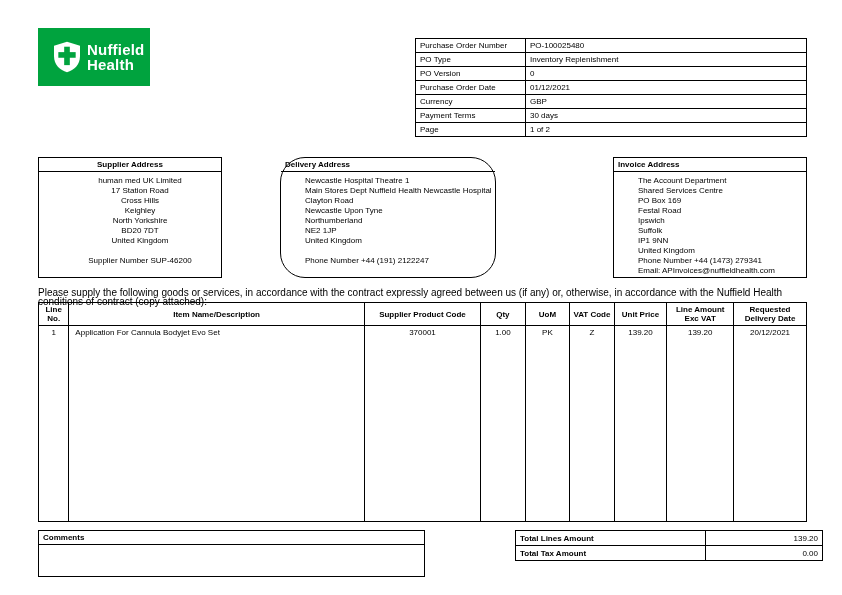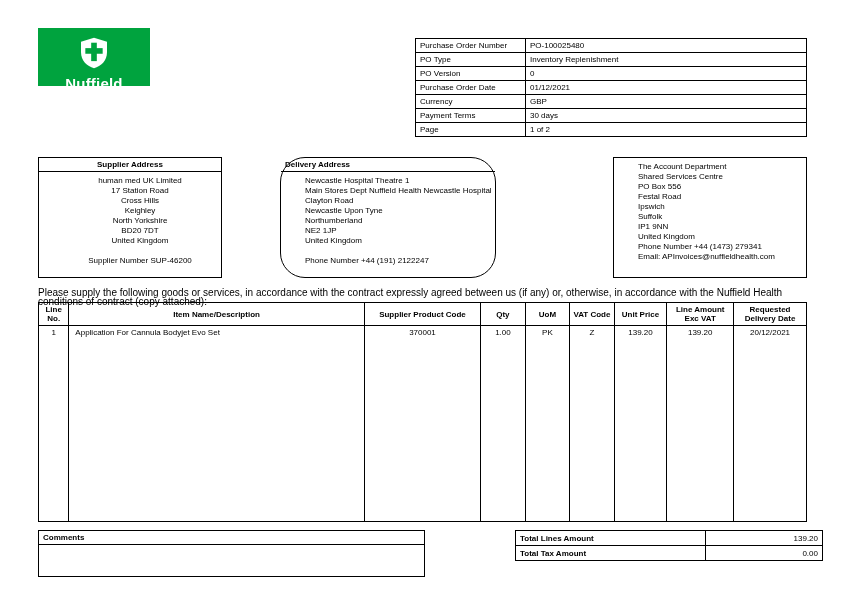--- a/index.html
+++ b/index.html
@@ -1,21 +1,21 @@
 <!DOCTYPE html>
 <html><head>
 <meta charset="utf-8">
 <style>
   * { margin:0; padding:0; box-sizing:border-box; }
   html,body { width:842px; height:595px; background:#ffffff; font-family:"Liberation Sans", sans-serif; color:#000; }
   .page { position:relative; width:842px; height:595px; overflow:hidden; }
 
   
   .logo { position:absolute; left:38px; top:28px; width:112px; height:58px; background:#00A33E;
-          display:flex; align-items:center; gap:7px; padding:9px 4px;flex-direction:column; }
+          display:flex; align-items:center; gap:7px; padding:9px 16px; }
   .logo-shield { width:26px; height:32px; flex:0 0 auto; }
   .logo-text { color:#fff; font-weight:bold; font-size:15px; line-height:15px; letter-spacing:0.2px; }
 
   
   table { border-collapse:collapse; }
   .po-table { position:absolute; left:415px; top:38px; width:392px; font-size:8px; table-layout:fixed; }
   .po-table td { border:1px solid #000; height:14px; padding:1px 4px; vertical-align:middle; }
   .po-table td.po-label { width:110px; }
 
   
@@ -122,24 +122,25 @@
       <div class="addr-line">Newcastle Upon Tyne</div>
       <div class="addr-line">Northumberland</div>
       <div class="addr-line">NE2 1JP</div>
       <div class="addr-line">United Kingdom</div>
       <div class="addr-line"></div>
       <div class="addr-line">Phone Number +44 (191) 2122247</div>
     </div>
   </div>
 
   <div class="addr addr-invoice">
+    <div class="addr-header">Invoice Address</div>
     <div class="addr-body">
       <div class="addr-line">The Account Department</div>
       <div class="addr-line">Shared Services Centre</div>
-      <div class="addr-line">PO Box 556</div>
+      <div class="addr-line">PO Box 169</div>
       <div class="addr-line">Festal Road</div>
       <div class="addr-line">Ipswich</div>
       <div class="addr-line">Suffolk</div>
       <div class="addr-line">IP1 9NN</div>
       <div class="addr-line">United Kingdom</div>
       <div class="addr-line">Phone Number +44 (1473) 279341</div>
       <div class="addr-line">Email: APInvoices@nuffieldhealth.com</div>
     </div>
   </div>
 

